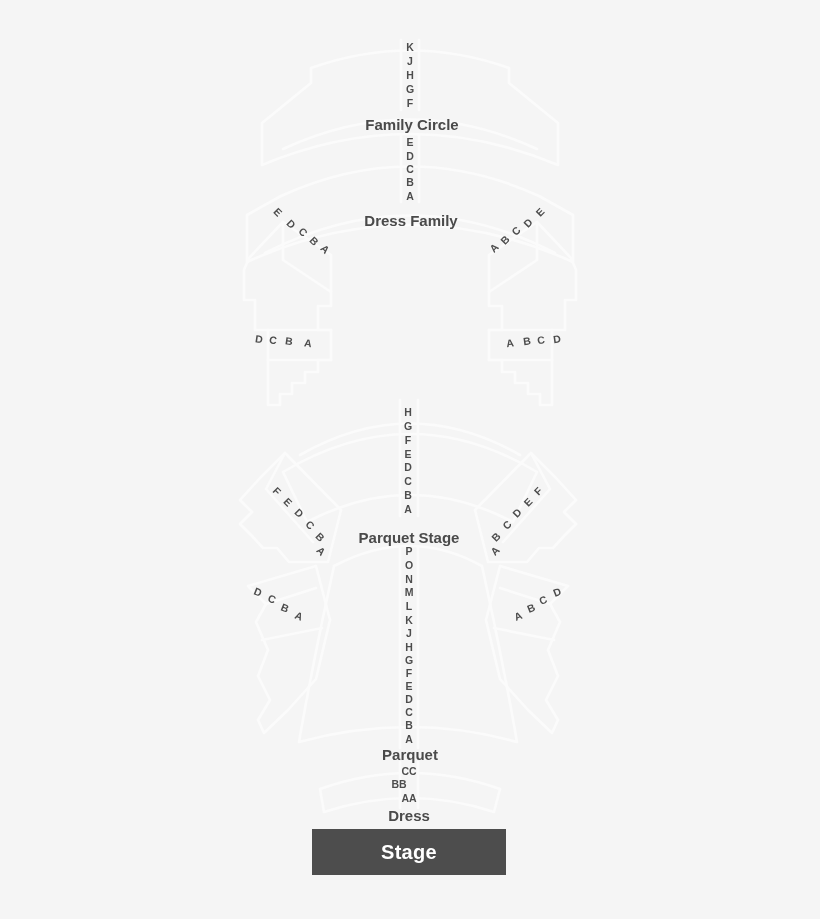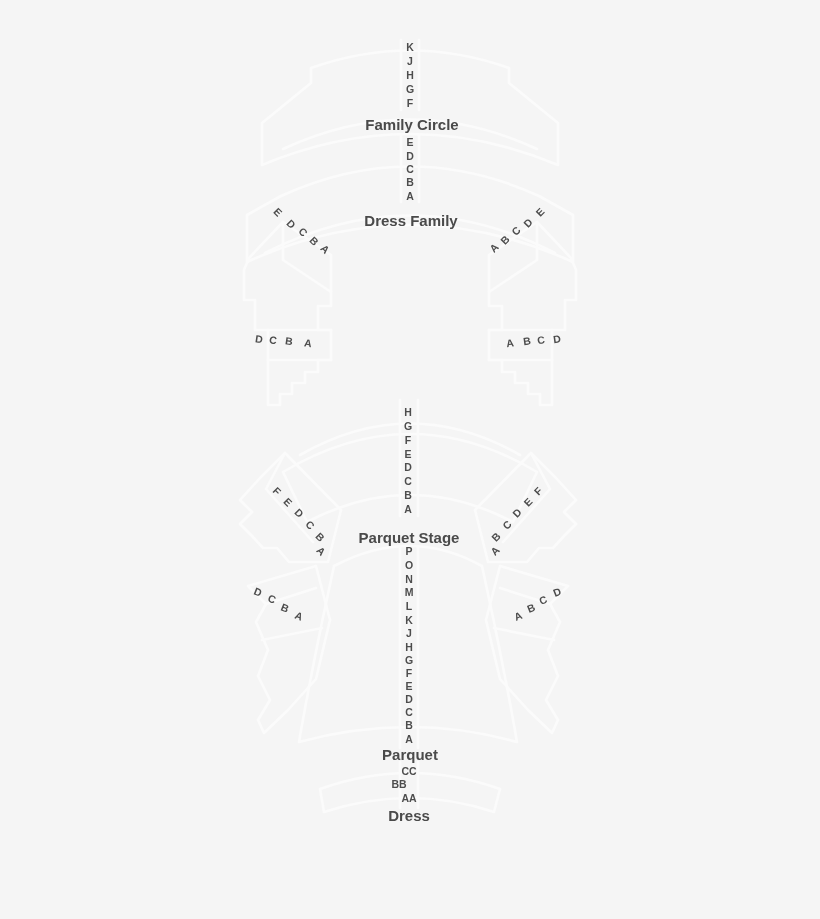--- a/index.html
+++ b/index.html
@@ -213,14 +213,17 @@
       <div class="row-letter" style="left: 409px; top: 771px; transform: translate(-50%, -50%) rotate(0deg); color: rgb(77, 77, 77);">CC</div>
       <div class="row-letter" style="left: 399px; top: 784px; transform: translate(-50%, -50%) rotate(0deg); color: rgb(77, 77, 77);">BB</div>
       <div class="row-letter" style="left: 409px; top: 798px; transform: translate(-50%, -50%) rotate(0deg); color: rgb(77, 77, 77);">AA</div>
       <div class="section-name" style="left: 412px; top: 124px;">Family Circle</div>
       <div class="section-name" style="left: 411px; top: 220px;">Dress Family</div>
       <div class="section-name" style="left: 409px; top: 537px;">Parquet Stage</div>
       <div class="section-name" style="left: 410px; top: 754px;">Parquet</div>
       <div class="section-name" style="left: 409px; top: 815px;">Dress</div>
     </div>
 
+  <div class="stage-box" style="background: rgb(77, 77, 77);">
+    <span class="stage-label" style="color: rgb(255, 255, 255);">Stage</span>
+  </div>
 
 </div>
 
 </body></html>

